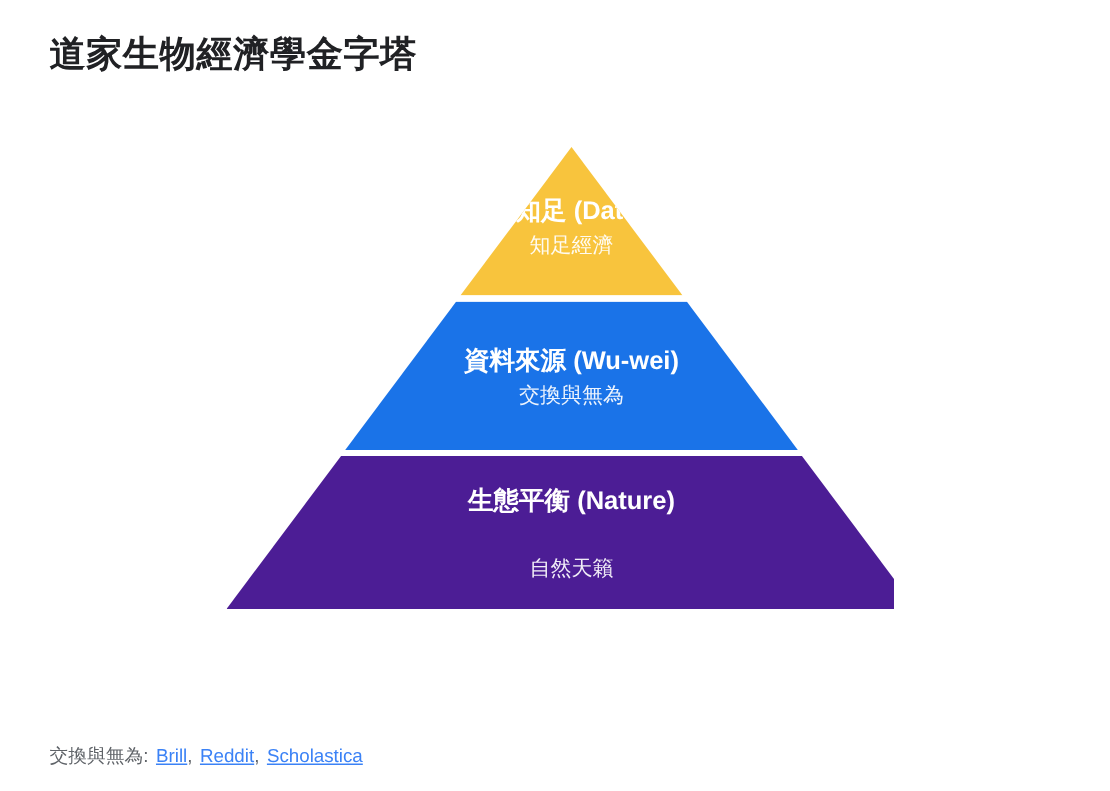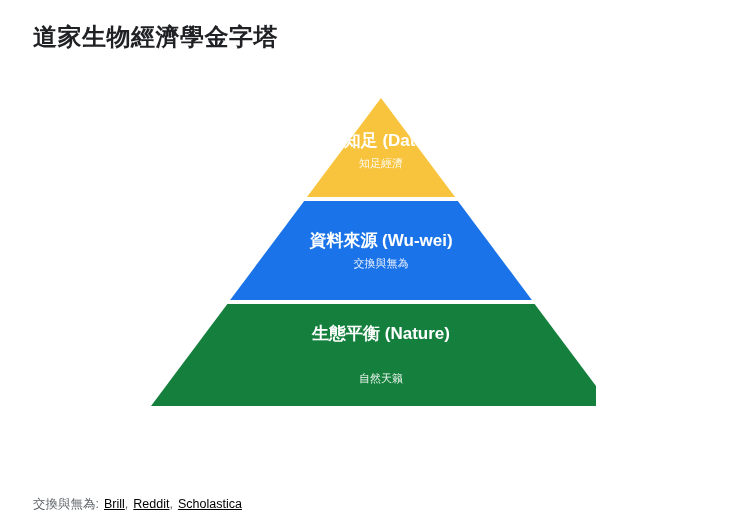--- a/index.html
+++ b/index.html
@@ -61,21 +61,21 @@
     white-space: nowrap;
     font-size: 17px;
     line-height: 23px;
     font-weight: 700;
     color: #ffffff;
   }
   .tier-sublabel {
     display: block;
     white-space: nowrap;
     margin-top: 2px;
-    font-size: 11px;
+    font-size: 14px;
     line-height: 19px;
     font-weight: 400;
     color: rgba(255,255,255,0.92);
   }
   .caption {
     position: absolute;
     left: 33px;
     top: 441px;
     width: 692px;
     margin: 0;
@@ -87,21 +87,21 @@
     position: absolute;
     left: 33px;
     top: 496px;
     margin: 0;
     font-size: 12.5px;
     line-height: 17px;
     color: #5f6368;
   }
   .sources .prefix { margin-right: 5px; }
   .src-link {
-    color: #000000;
+    color: #3b82f6;
     text-decoration: underline;
     cursor: pointer;
   }
   .sep { margin-right: 5px; }
 </style>
 </head>
 <body>
 
 <div class="frame">
 
@@ -112,21 +112,21 @@
     <div class="tier tier-top" style="background: rgb(248, 196, 61);">
       <span class="tier-label">精神知足 (Datong)</span>
       <span class="tier-sublabel">知足經濟</span>
     </div>
 
     <div class="tier tier-middle" style="background: rgb(26, 115, 232);">
       <span class="tier-label">資料來源 (Wu-wei)</span>
       <span class="tier-sublabel">交換與無為</span>
     </div>
 
-    <div class="tier tier-bottom" style="background: #15803d; gap: 22px;">
+    <div class="tier tier-bottom" style="background: #4c1d95; gap: 22px;">
       <span class="tier-label">生態平衡 (Nature)</span>
       <span class="tier-sublabel">自然天籟</span>
     </div>
 
   </div>
 
 
   <p class="sources">
     <span class="prefix">交換與無為:</span><a class="src-link">Brill</a><span class="sep">,</span><a class="src-link">Reddit</a><span class="sep">,</span><a class="src-link">Scholastica</a>
   </p>

